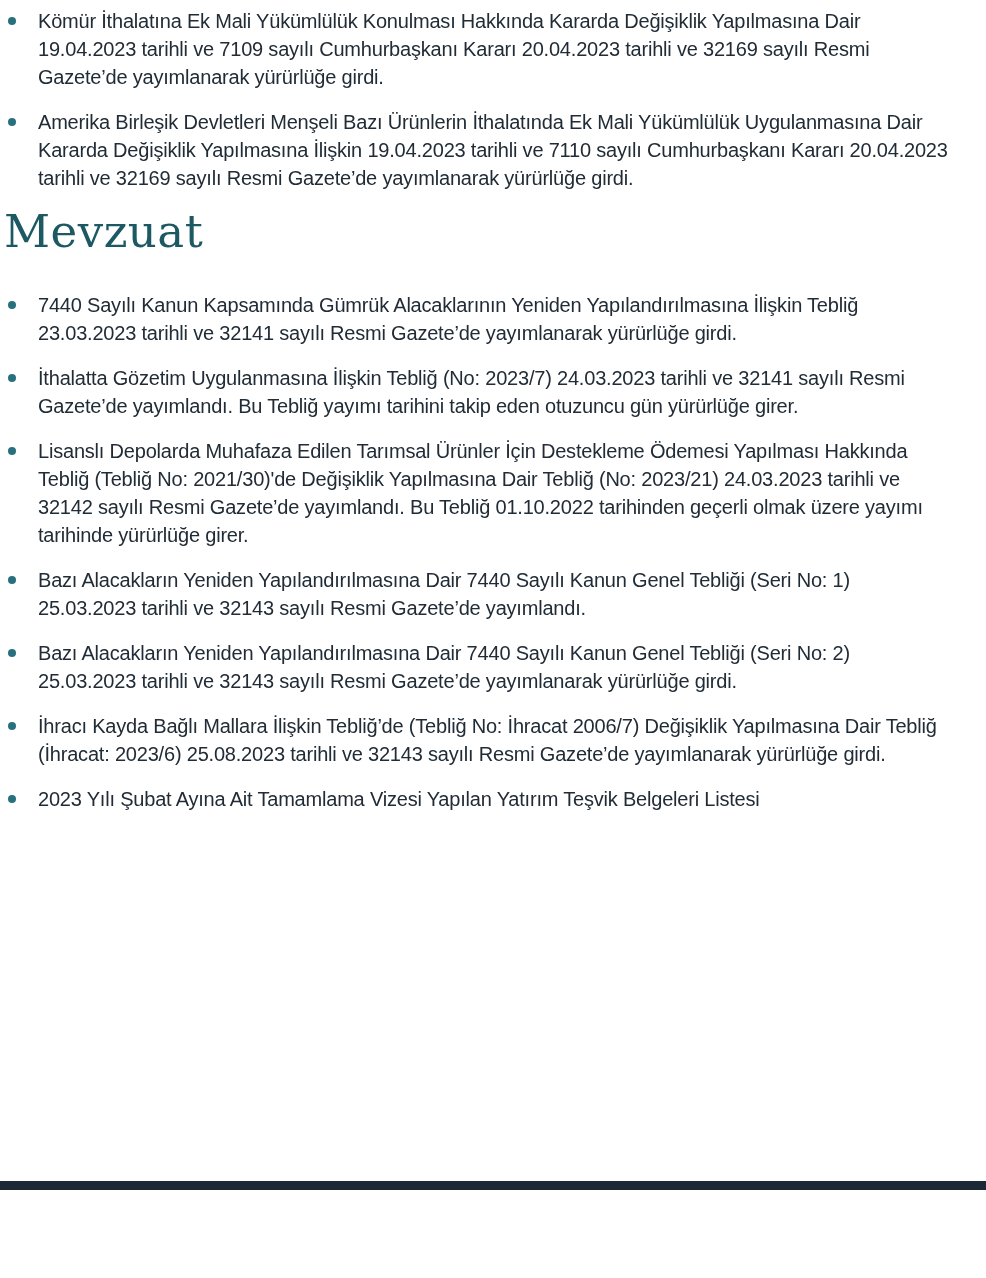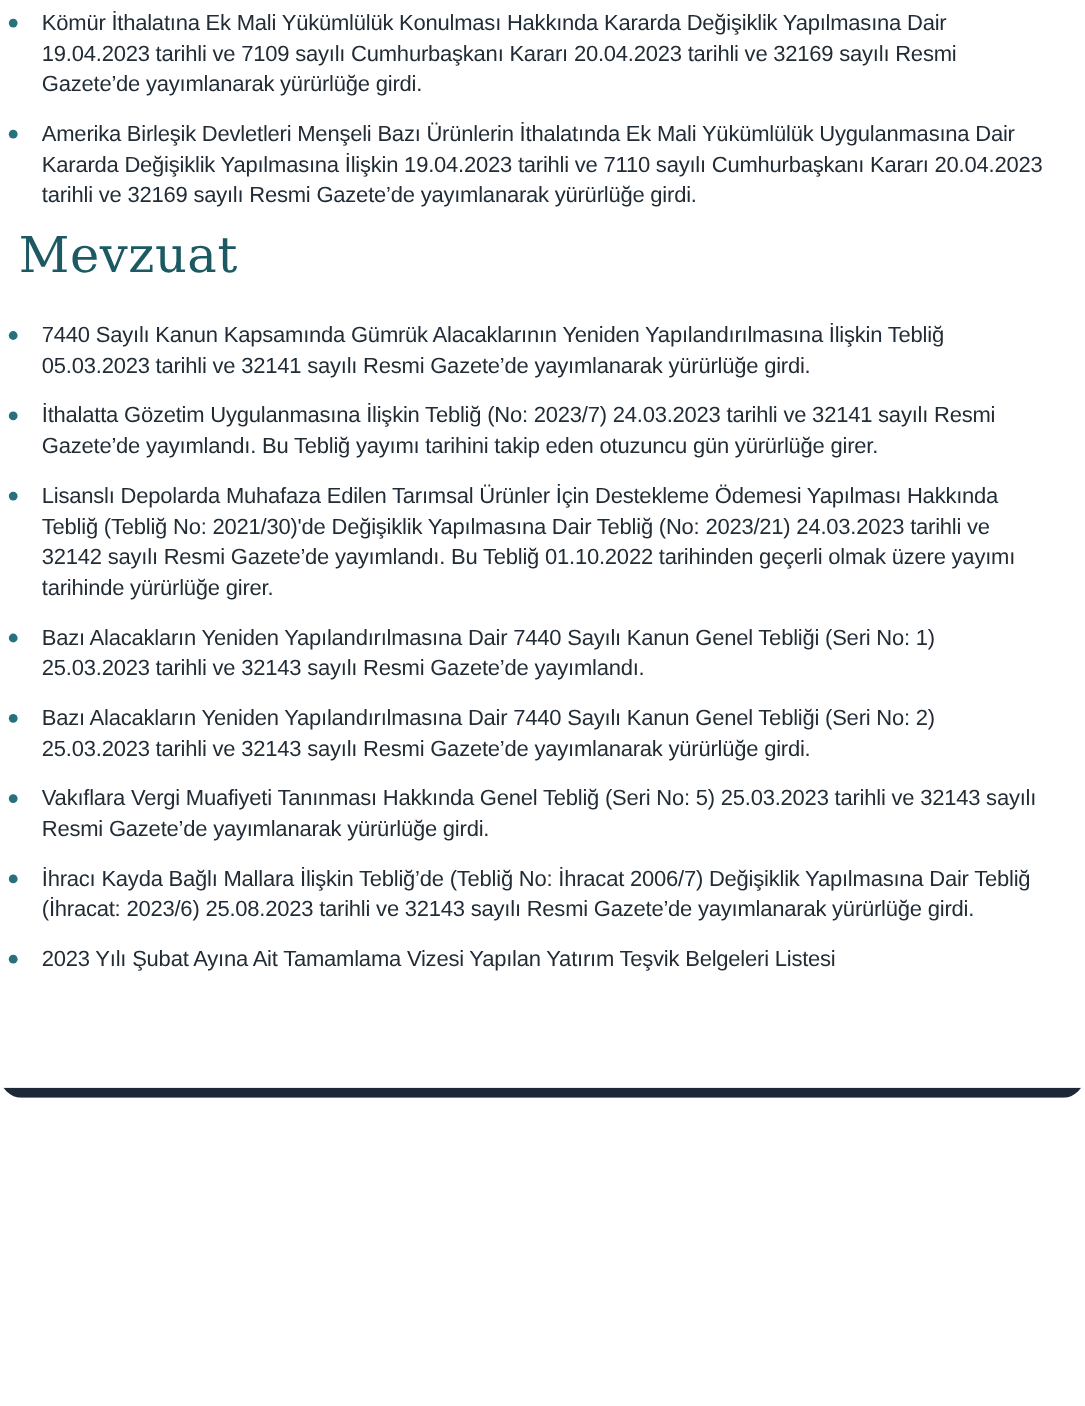--- a/index.html
+++ b/index.html
@@ -13,24 +13,23 @@
   html, body { background: var(--bg); }
   body {
     width: 986px;
     height: 1278px;
     overflow: hidden;
     font-family: "Liberation Sans", "DejaVu Sans", sans-serif;
   }
   .page {
     position: relative;
     width: 986px;
-    height: 998px;
+    height: 1190px;
     padding: 7px 34px 0 38px;
     overflow: hidden;
-    border-radius: 20px;
   }
   .item {
     position: relative;
     margin-bottom: 17px;
   }
   .item-text {
     font-size: 20px;
     line-height: 28px;
     letter-spacing: -0.2px;
     color: var(--text);
@@ -46,21 +45,21 @@
     background: var(--accent);
   }
   .section-heading {
     font-family: "DejaVu Serif", "Liberation Serif", serif;
     font-weight: 400;
     font-size: 45px;
     line-height: 46px;
     color: var(--heading);
     letter-spacing: 0.5px;
     margin: 4px 0 36px -38px;
-    padding-left: 17px;
+    padding-left: 4px;
   }
   .bottom-band {
     position: absolute;
     left: 0;
     bottom: 0;
     width: 986px;
     height: 9px;
     background: var(--band);
   }
 </style>
@@ -83,21 +82,21 @@
     </section>
 
   <h1 class="section-heading">Mevzuat</h1>
 
   <section class="list">
 
 
 
       <div class="item">
         <span class="bullet"></span>
-        <p class="item-text">7440 Sayılı Kanun Kapsamında Gümrük Alacaklarının Yeniden Yapılandırılmasına İlişkin Tebliğ 05.03.2023 tarihli ve 32141 sayılı Resmi Gazete’de yayımlanarak yürürlüğe girdi.</p>
+        <p class="item-text">7440 Sayılı Kanun Kapsamında Gümrük Alacaklarının Yeniden Yapılandırılmasına İlişkin Tebliğ 23.03.2023 tarihli ve 32141 sayılı Resmi Gazete’de yayımlanarak yürürlüğe girdi.</p>
       </div>
 
       <div class="item">
         <span class="bullet"></span>
         <p class="item-text">İthalatta Gözetim Uygulanmasına İlişkin Tebliğ (No: 2023/7) 24.03.2023 tarihli ve 32141 sayılı Resmi Gazete’de yayımlandı. Bu Tebliğ yayımı tarihini takip eden otuzuncu gün yürürlüğe girer.</p>
       </div>
 
 
       <div class="item">
         <span class="bullet"></span>
@@ -107,24 +106,20 @@
       <div class="item">
         <span class="bullet"></span>
         <p class="item-text">Bazı Alacakların Yeniden Yapılandırılmasına Dair 7440 Sayılı Kanun Genel Tebliği (Seri No: 1) 25.03.2023 tarihli ve 32143 sayılı Resmi Gazete’de yayımlandı.</p>
       </div>
 
       <div class="item">
         <span class="bullet"></span>
         <p class="item-text">Bazı Alacakların Yeniden Yapılandırılmasına Dair 7440 Sayılı Kanun Genel Tebliği (Seri No: 2) 25.03.2023 tarihli ve 32143 sayılı Resmi Gazete’de yayımlanarak yürürlüğe girdi.</p>
       </div>
 
-      <div class="item">
-        <span class="bullet"></span>
-        <p class="item-text">Vakıflara Vergi Muafiyeti Tanınması Hakkında Genel Tebliğ (Seri No: 5) 25.03.2023 tarihli ve 32143 sayılı Resmi Gazete’de yayımlanarak yürürlüğe girdi.</p>
-      </div>
 
       <div class="item">
         <span class="bullet"></span>
         <p class="item-text">İhracı Kayda Bağlı Mallara İlişkin Tebliğ’de (Tebliğ No: İhracat 2006/7) Değişiklik Yapılmasına Dair Tebliğ (İhracat: 2023/6) 25.08.2023 tarihli ve 32143 sayılı Resmi Gazete’de yayımlanarak yürürlüğe girdi.</p>
       </div>
 
 
       <div class="item">
         <span class="bullet"></span>
         <p class="item-text">2023 Yılı Şubat Ayına Ait Tamamlama Vizesi Yapılan Yatırım Teşvik Belgeleri Listesi</p>

